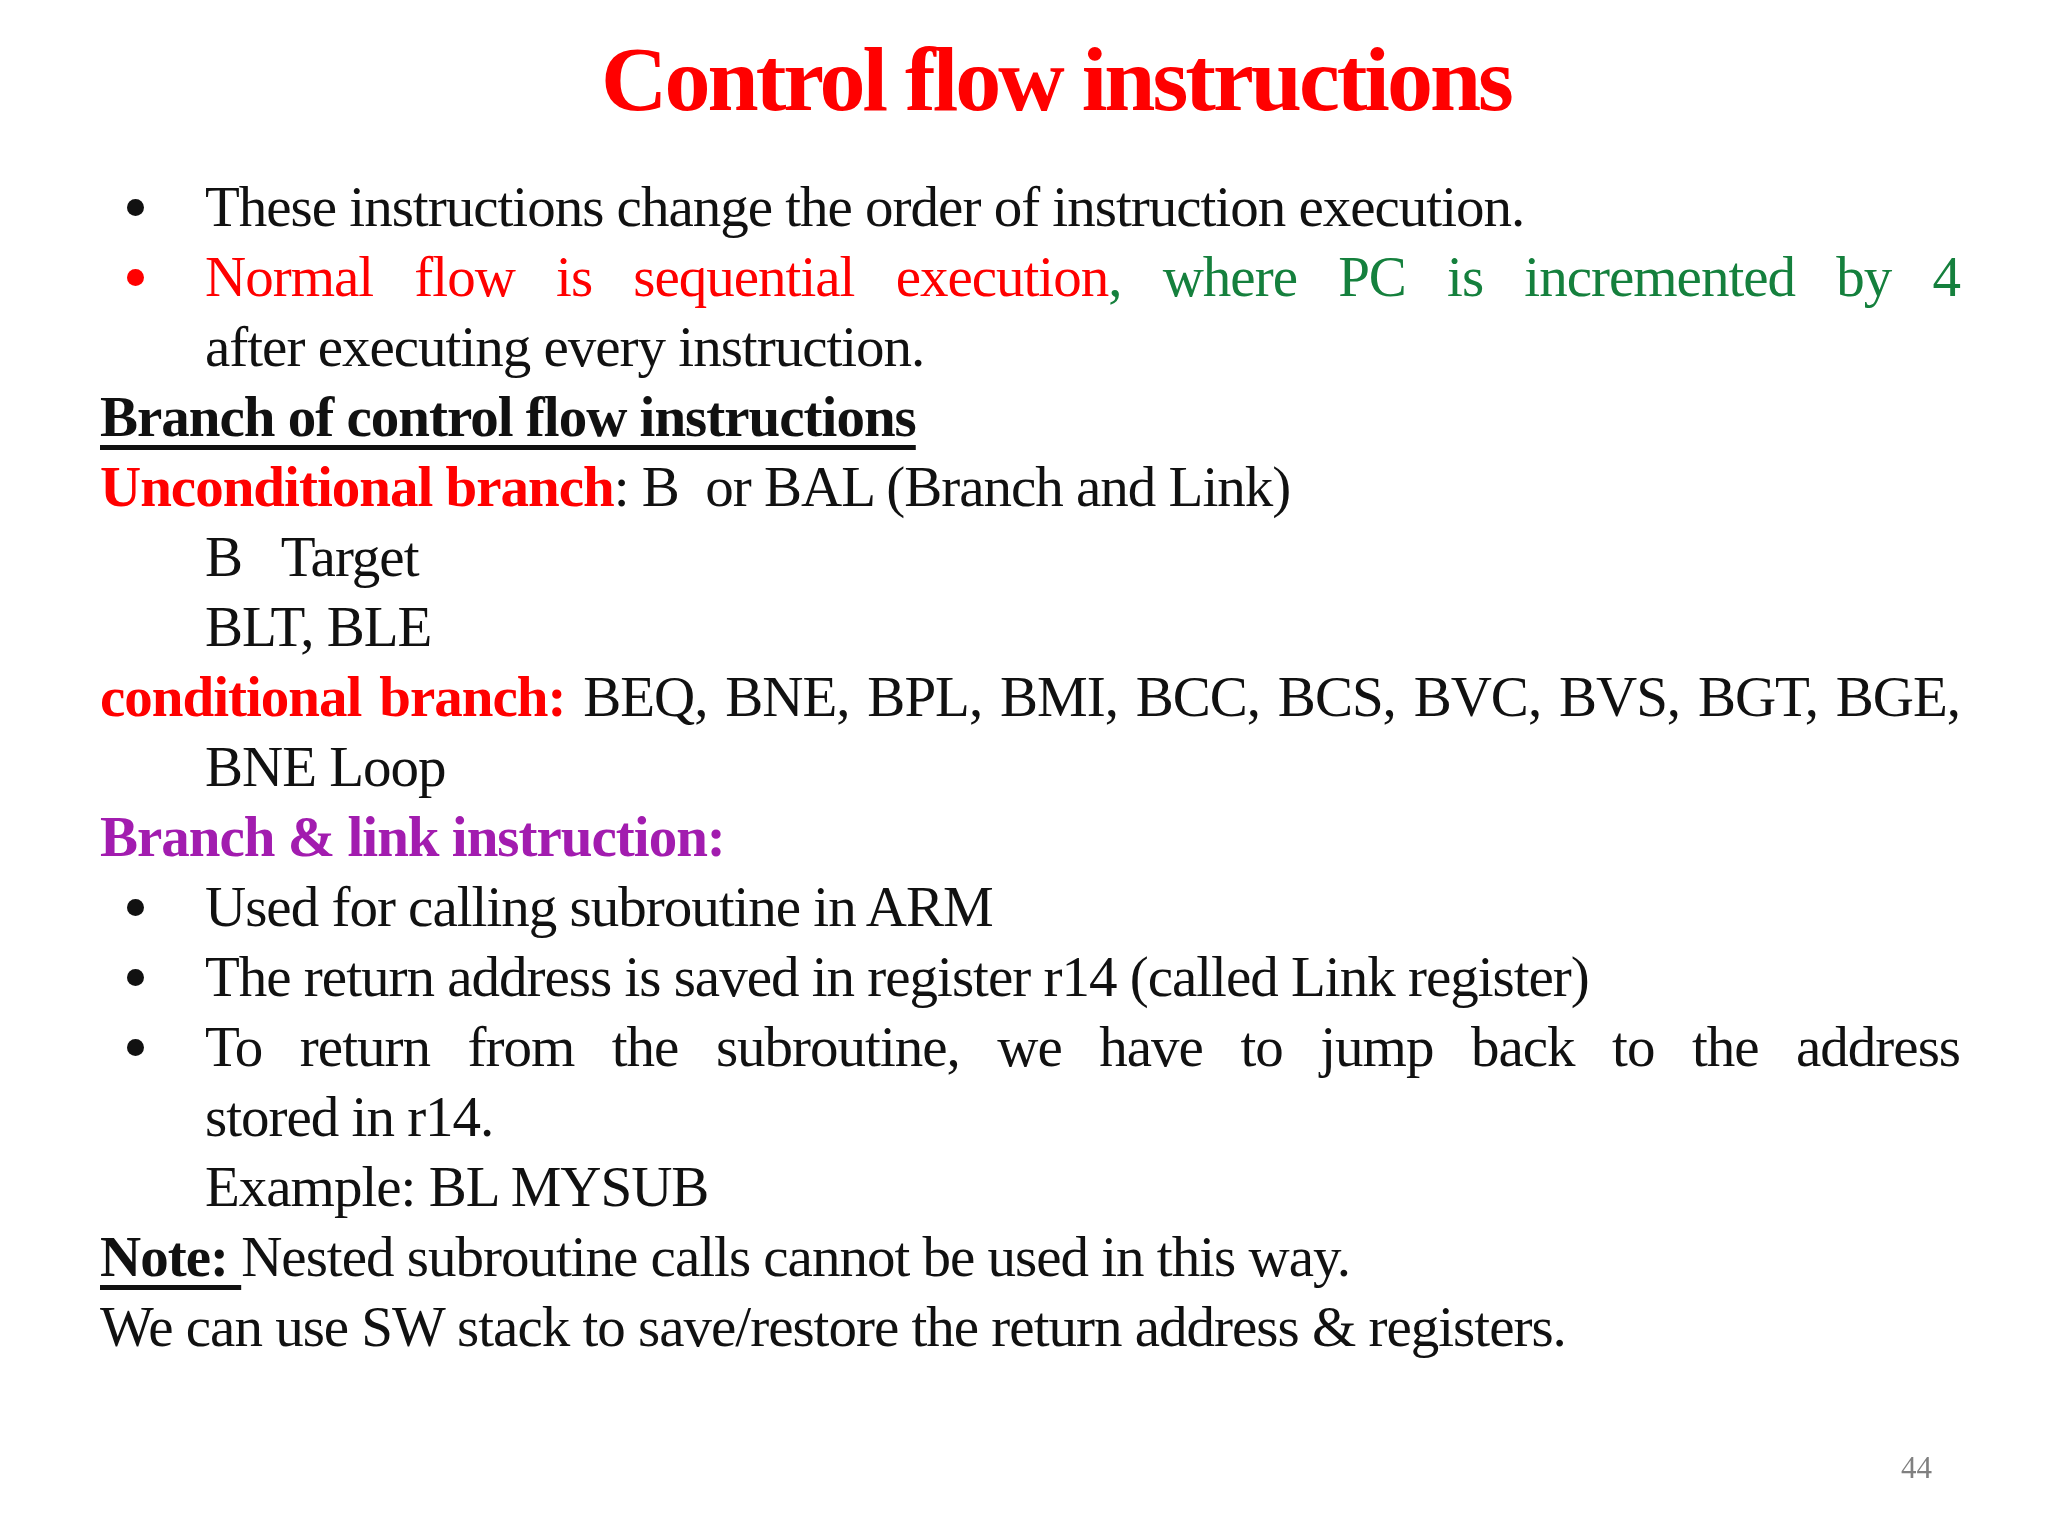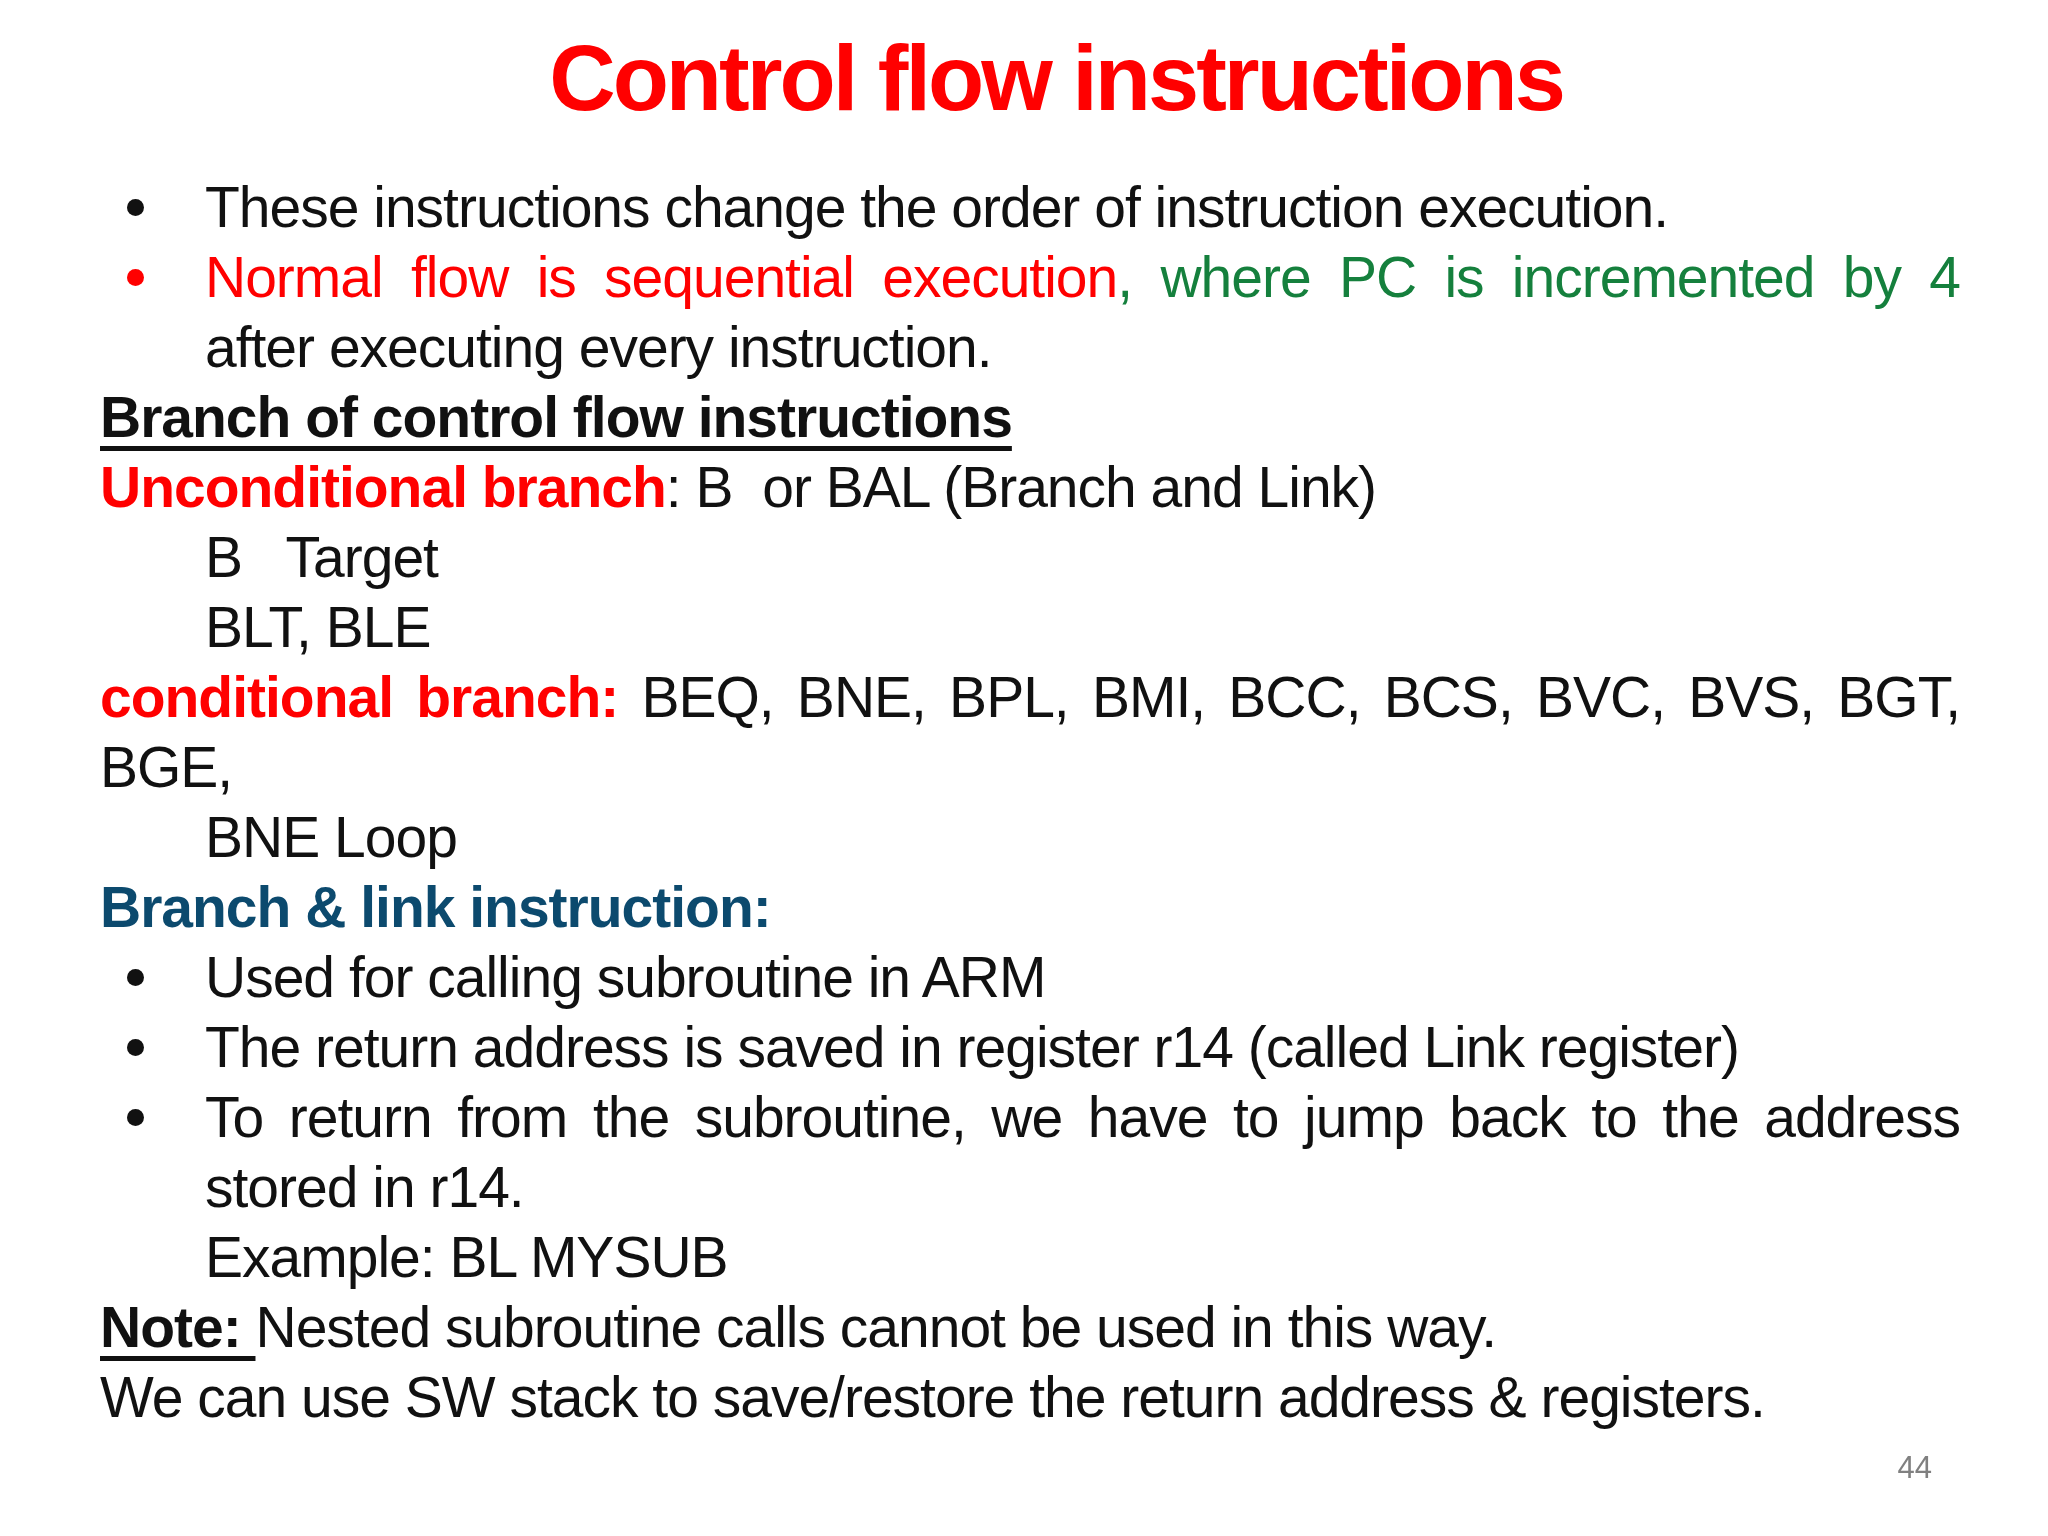--- a/index.html
+++ b/index.html
@@ -6,21 +6,21 @@
     margin: 0;
     padding: 0;
     background: #ffffff;
   }
   .slide {
     position: relative;
     width: 2048px;
     height: 1536px;
     background: #ffffff;
     overflow: hidden;
-    font-family: Liberation Sans, sans-serif;
+    font-family: Liberation Serif, serif;
   }
   .title {
     position: absolute;
     top: 26px;
     left: 0;
     width: 100%;
     margin: 0;
     text-align: center;
     transform: translateX(32px);
     font-size: 92px;
@@ -75,21 +75,21 @@
   <div class="content" id="content">
       <div class="line indent1"><span class="bullet" style="background: rgb(17, 17, 17);"></span><span class="seg" style="color: rgb(17, 17, 17);">These instructions change the order of instruction execution.</span></div>
       <div class="line indent1 justify"><span class="bullet" style="background: rgb(255, 0, 0);"></span><span class="seg" style="color: rgb(255, 0, 0);">Normal flow is sequential execution</span><span class="seg" style="color: #15803d;">, where PC is incremented by 4</span></div>
       <div class="line indent1"><span class="seg" style="color: rgb(17, 17, 17);">after executing every instruction.</span></div>
       <div class="line indent0"><span class="seg bold underline" style="color: rgb(17, 17, 17);">Branch of control flow instructions</span></div>
       <div class="line indent0"><span class="seg bold" style="color: rgb(255, 0, 0);">Unconditional branch</span><span class="seg" style="color: rgb(17, 17, 17);">: B&nbsp; or BAL (Branch and Link)</span></div>
       <div class="line indent1"><span class="seg" style="color: rgb(17, 17, 17);">B&nbsp;&nbsp; Target</span></div>
       <div class="line indent1"><span class="seg" style="color: rgb(17, 17, 17);">BLT, BLE</span></div>
       <div class="line indent0 justify"><span class="seg bold" style="color: rgb(255, 0, 0);">conditional branch:</span><span class="seg" style="color: rgb(17, 17, 17);"> BEQ, BNE, BPL, BMI, BCC, BCS, BVC, BVS, BGT, BGE,</span></div>
       <div class="line indent1"><span class="seg" style="color: rgb(17, 17, 17);">BNE Loop</span></div>
-      <div class="line indent0"><span class="seg bold" style="color: #0c4a6e;">Branch &amp; link instruction:</span></div>
+      <div class="line indent0"><span class="seg bold" style="color: #a21caf;">Branch &amp; link instruction:</span></div>
       <div class="line indent1"><span class="bullet" style="background: rgb(17, 17, 17);"></span><span class="seg" style="color: rgb(17, 17, 17);">Used for calling subroutine in ARM</span></div>
       <div class="line indent1"><span class="bullet" style="background: rgb(17, 17, 17);"></span><span class="seg" style="color: rgb(17, 17, 17);">The return address is saved in register r14 (called Link register)</span></div>
       <div class="line indent1 justify"><span class="bullet" style="background: rgb(17, 17, 17);"></span><span class="seg" style="color: rgb(17, 17, 17);">To return from the subroutine, we have to jump back to the address</span></div>
       <div class="line indent1"><span class="seg" style="color: rgb(17, 17, 17);">stored in r14.</span></div>
       <div class="line indent1"><span class="seg" style="color: rgb(17, 17, 17);">Example: BL MYSUB</span></div>
       <div class="line indent0"><span class="seg bold underline" style="color: rgb(17, 17, 17);">Note:&nbsp;</span><span class="seg" style="color: rgb(17, 17, 17);">Nested subroutine calls cannot be used in this way.</span></div>
       <div class="line indent0"><span class="seg" style="color: rgb(17, 17, 17);">We can use SW stack to save/restore the return address &amp; registers.</span></div>
     </div>
   <div class="page-number" style="color: rgb(128, 128, 128);">44</div>
 </div>

